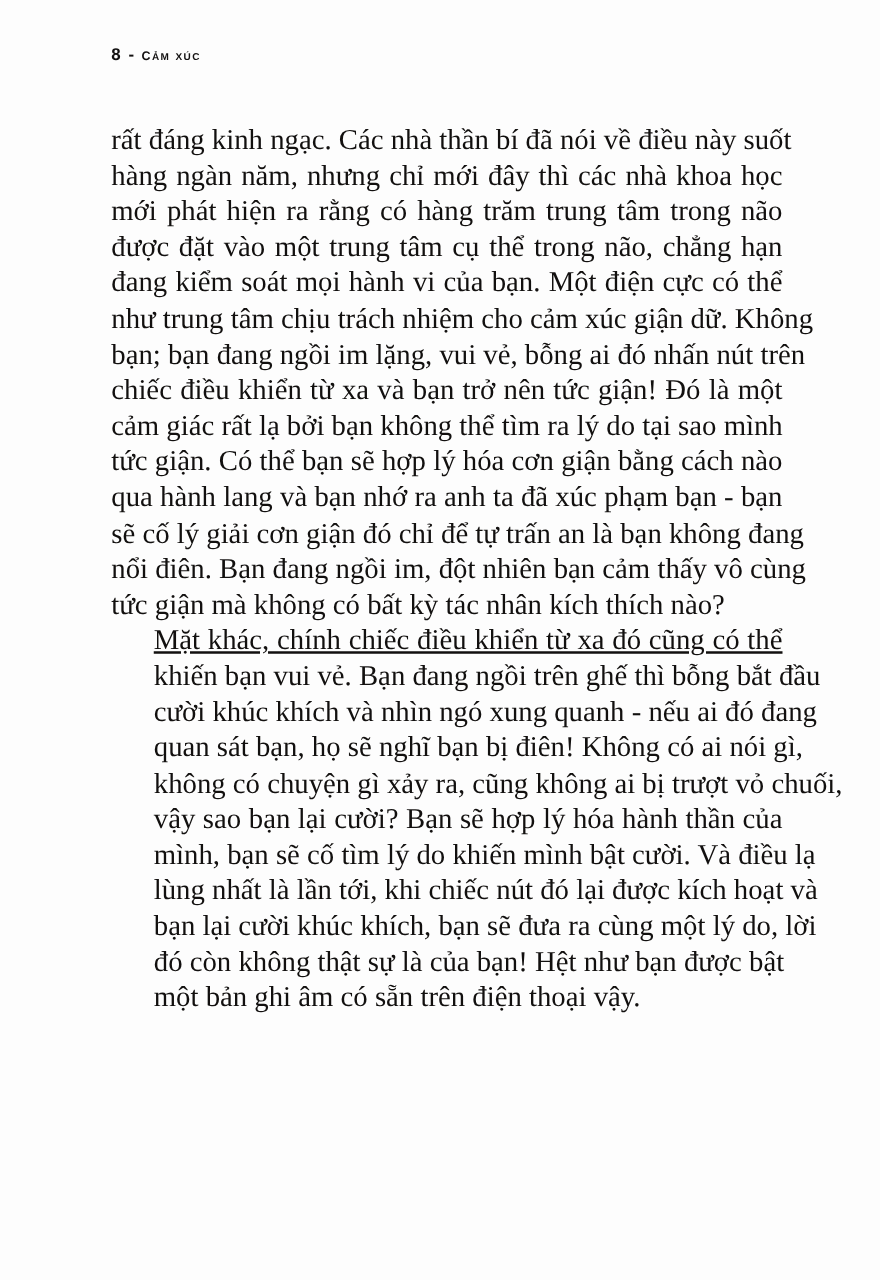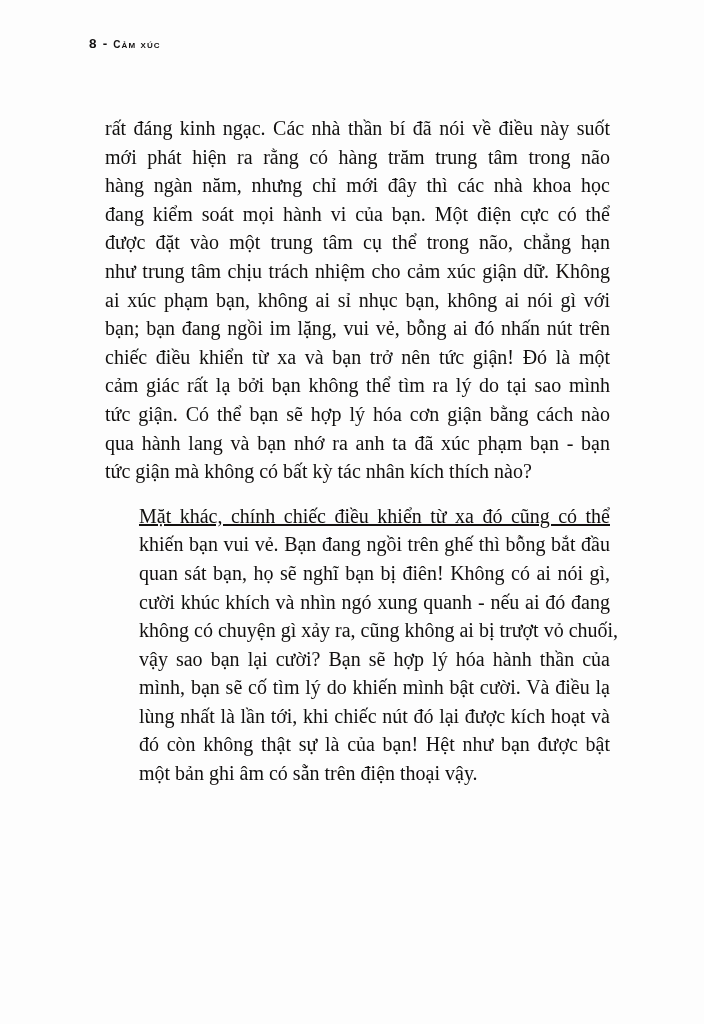--- a/index.html
+++ b/index.html
@@ -57,22 +57,22 @@
 
   
   .textblock {
     position: absolute;
     left: 89px;
     top: 98px;
     width: 537px;
   }
 
   .para {
-    margin: 16px;
-    font-size: 20px;
+    margin: 0;
+    font-size: 23px;
     line-height: 28.6px;
     text-align: justify;
     text-align-last: left;
     color: #12100f;
     -webkit-font-smoothing: antialiased;
   }
   .para + .para { margin-top: 0; }
   .para.indent { text-indent: 34px; }
 
   
@@ -103,41 +103,43 @@
   <div class="running-head">
     <span class="rh-folio">8</span>
     <span class="rh-sep">-</span>
     <span class="rh-title">Cảm xúc</span>
   </div>
 
   <div class="textblock">
     <div id="paragraphs-host">
         <div class="para">
           <span class="ln">rất đáng kinh ngạc. Các nhà thần bí đã nói về điều này suốt</span>
+          <span class="ln">hàng ngàn năm, nhưng chỉ mới đây thì các nhà khoa học</span>
           <span class="ln">mới phát hiện ra rằng có hàng trăm trung tâm trong não</span>
-          <span class="ln">hàng ngàn năm, nhưng chỉ mới đây thì các nhà khoa học</span>
+          <span class="ln">được đặt vào một trung tâm cụ thể trong não, chẳng hạn</span>
           <span class="ln">đang kiểm soát mọi hành vi của bạn. Một điện cực có thể</span>
-          <span class="ln">được đặt vào một trung tâm cụ thể trong não, chẳng hạn</span>
           <span class="ln">như trung tâm chịu trách nhiệm cho cảm xúc giận dữ. Không</span>
-          <span class="ln">ai xúc phạm bạn, không ai sỉ nhục bạn, không ai nói gì với</span>
           <span class="ln">bạn; bạn đang ngồi im lặng, vui vẻ, bỗng ai đó nhấn nút trên</span>
           <span class="ln">chiếc điều khiển từ xa và bạn trở nên tức giận! Đó là một</span>
           <span class="ln">cảm giác rất lạ bởi bạn không thể tìm ra lý do tại sao mình</span>
           <span class="ln">tức giận. Có thể bạn sẽ hợp lý hóa cơn giận bằng cách nào</span>
           <span class="ln">qua hành lang và bạn nhớ ra anh ta đã xúc phạm bạn - bạn</span>
+          <span class="ln">sẽ cố lý giải cơn giận đó chỉ để tự trấn an là bạn không đang</span>
+          <span class="ln">nổi điên. Bạn đang ngồi im, đột nhiên bạn cảm thấy vô cùng</span>
           <span class="ln last">tức giận mà không có bất kỳ tác nhân kích thích nào?</span>
         </div>
         <div class="para indent">
           <span class="ln first-indent">Mặt khác, chính chiếc điều khiển từ xa đó cũng có thể</span>
           <span class="ln">khiến bạn vui vẻ. Bạn đang ngồi trên ghế thì bỗng bắt đầu</span>
+          <span class="ln">cười khúc khích và nhìn ngó xung quanh - nếu ai đó đang</span>
           <span class="ln">quan sát bạn, họ sẽ nghĩ bạn bị điên! Không có ai nói gì,</span>
-          <span class="ln">cười khúc khích và nhìn ngó xung quanh - nếu ai đó đang</span>
           <span class="ln">không có chuyện gì xảy ra, cũng không ai bị trượt vỏ chuối,</span>
           <span class="ln">vậy sao bạn lại cười? Bạn sẽ hợp lý hóa hành thần của</span>
           <span class="ln">mình, bạn sẽ cố tìm lý do khiến mình bật cười. Và điều lạ</span>
           <span class="ln">lùng nhất là lần tới, khi chiếc nút đó lại được kích hoạt và</span>
+          <span class="ln">bạn lại cười khúc khích, bạn sẽ đưa ra cùng một lý do, lời</span>
           <span class="ln">đó còn không thật sự là của bạn! Hệt như bạn được bật</span>
           <span class="ln last">một bản ghi âm có sẵn trên điện thoại vậy.</span>
         </div>
       </div>
   </div>
 
 </div>
 
 </body></html>

